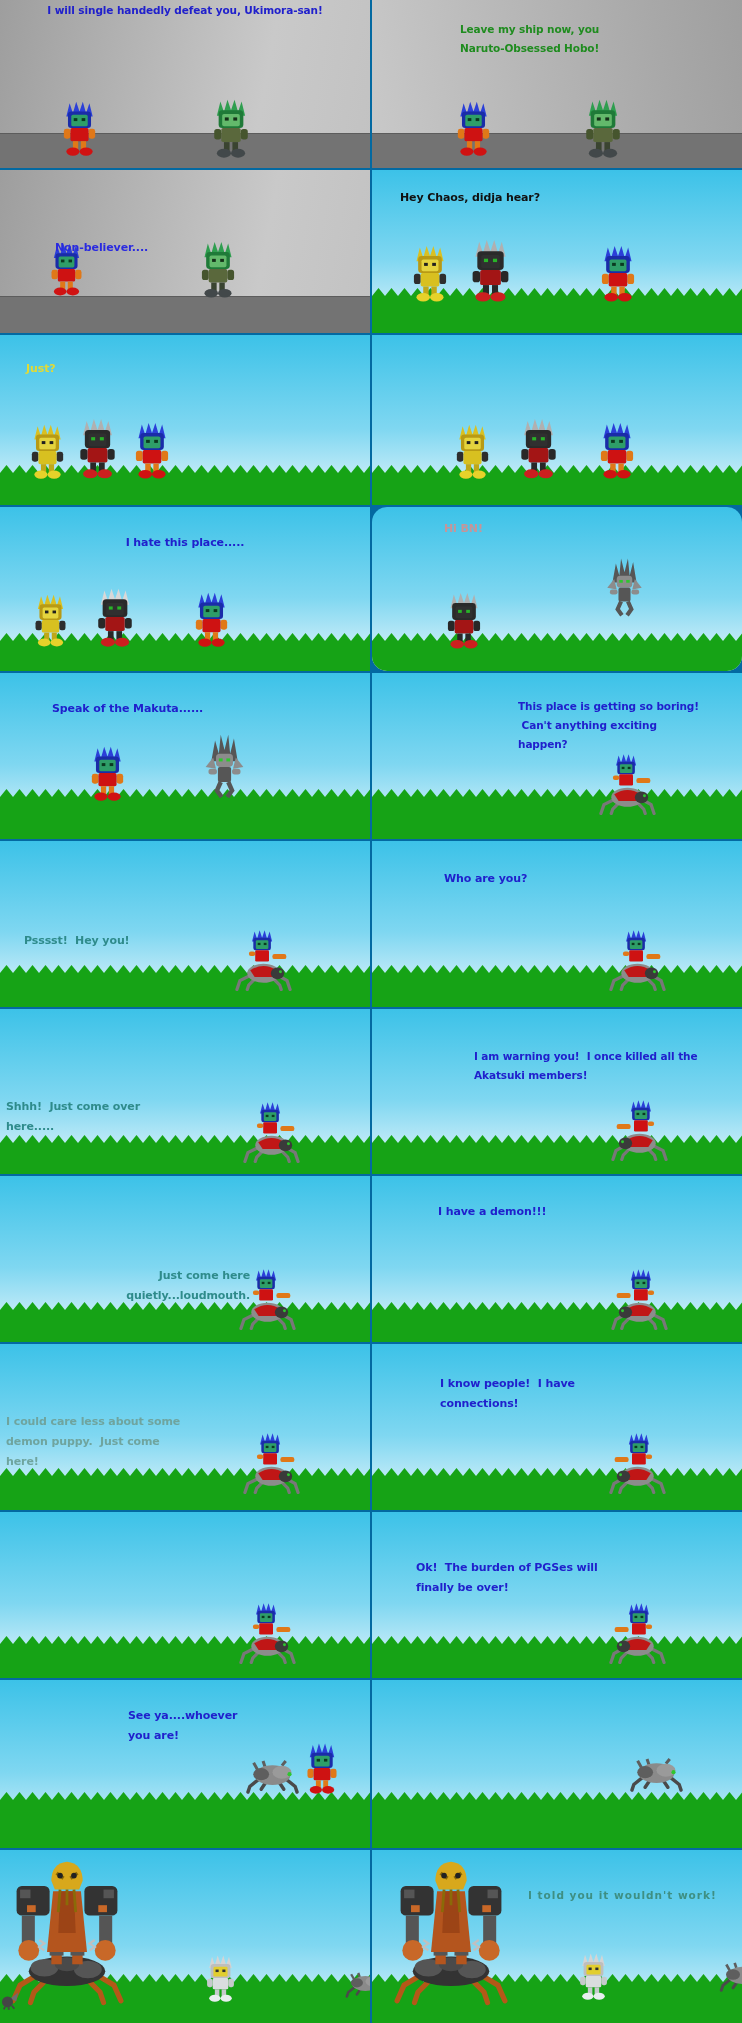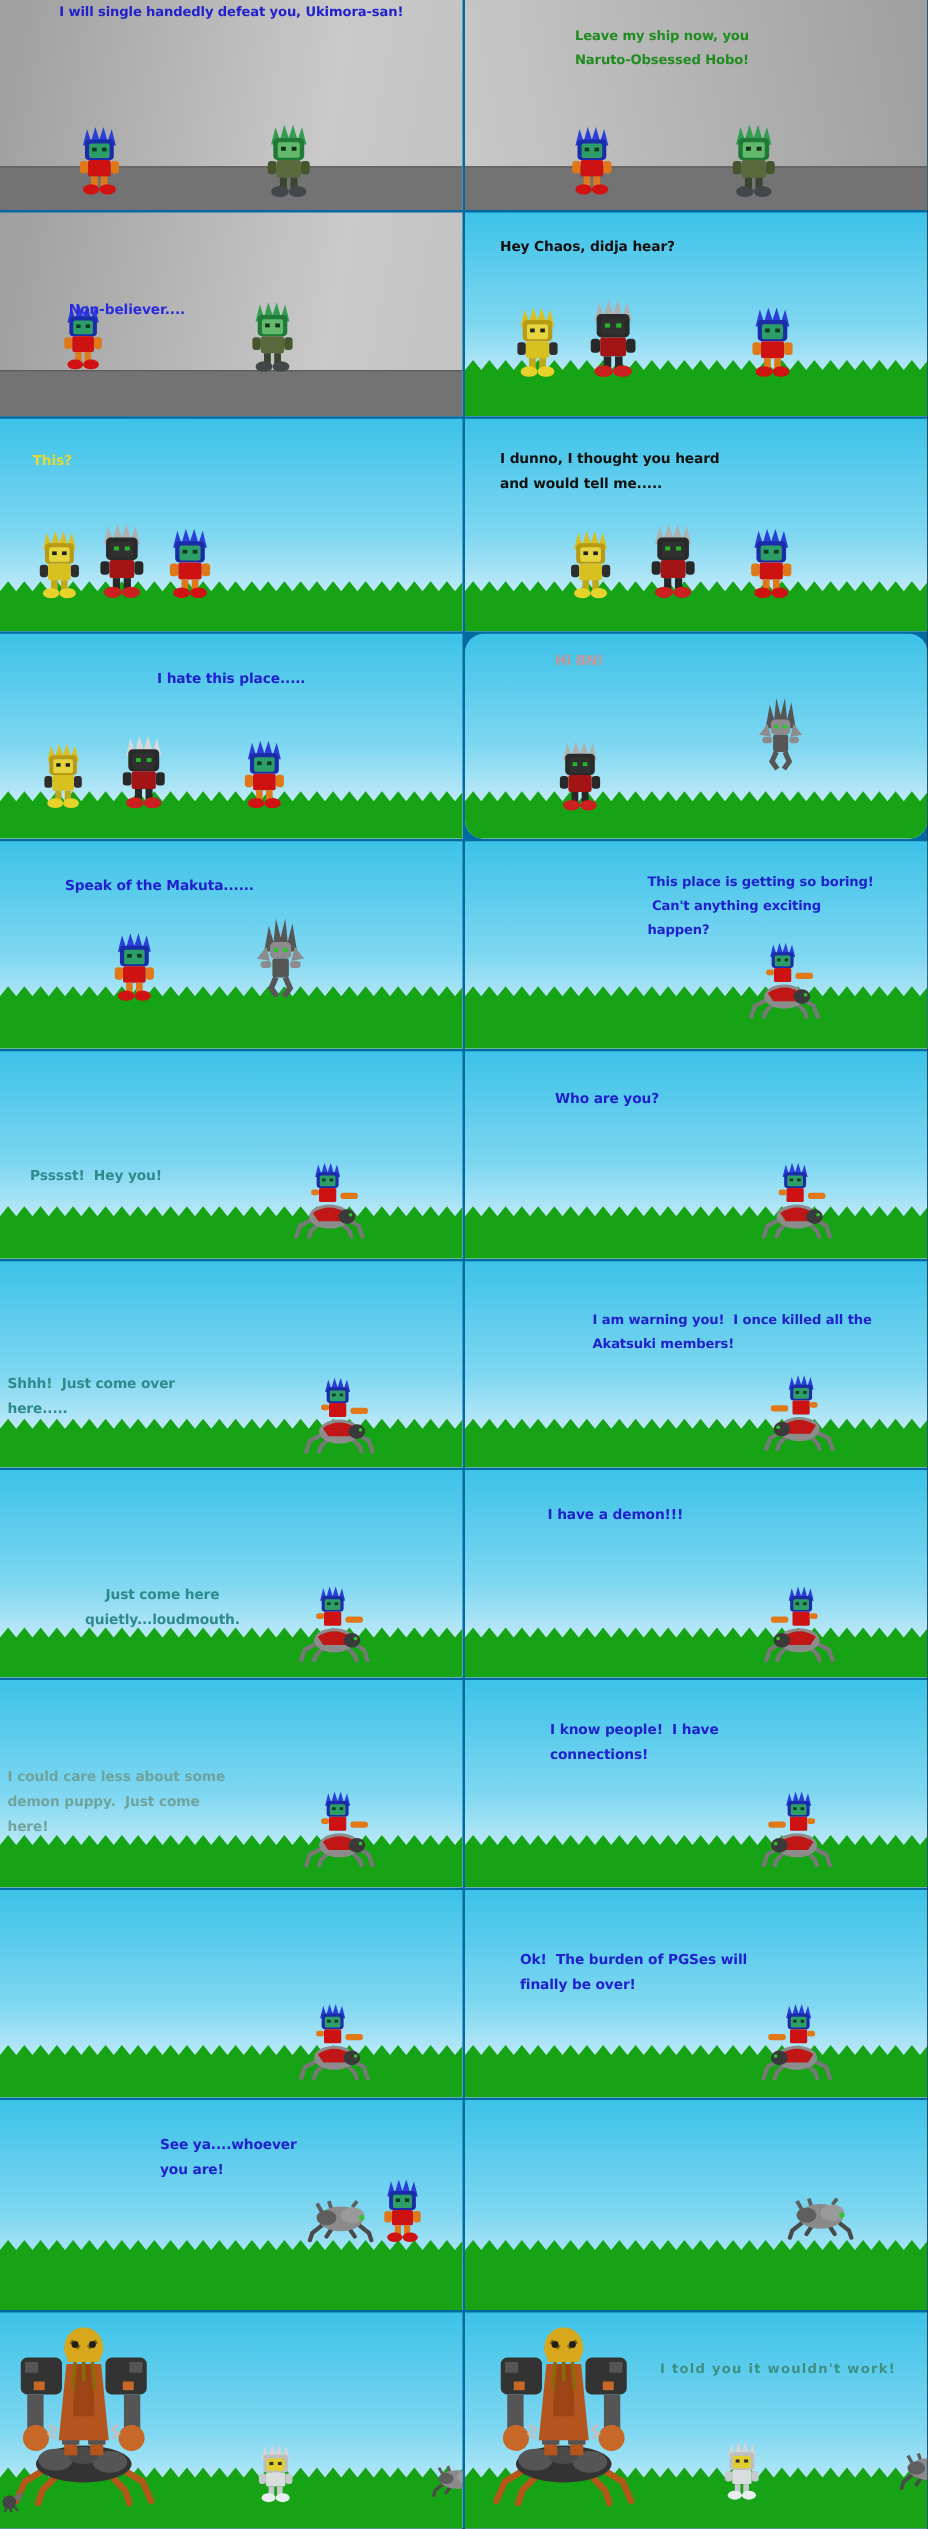--- a/index.html
+++ b/index.html
@@ -207,21 +207,21 @@
     <rect x="9.5" y="11" width="2.2" height="1.8" fill="#0a3a20"></rect>
     <rect x="14.3" y="11" width="2.2" height="1.8" fill="#0a3a20"></rect>
     <rect x="3.5" y="17.5" width="4" height="6" rx="1.5" fill="#e07818"></rect>
     <rect x="18.5" y="17.5" width="4" height="6" rx="1.5" fill="#e07818"></rect>
     <rect x="7.5" y="17" width="11" height="8" rx="1" fill="#ce1212"></rect>
     <rect x="9" y="25" width="3.2" height="5" fill="#e07818"></rect>
     <rect x="13.8" y="25" width="3.2" height="5" fill="#e07818"></rect>
     <ellipse cx="9" cy="31.3" rx="4" ry="2.5" fill="#d01212"></ellipse>
     <ellipse cx="17" cy="31.3" rx="4" ry="2.5" fill="#d01212"></ellipse>
       </svg>
-      <div class="caption" style="left: 26px; top: 24px; width: 120px; color: rgb(226, 218, 53); font-size: 11px; text-align: left;">This?</div>
+      <div class="caption" style="left: 26px; top: 24px; width: 120px; color: rgb(226, 218, 53); font-size: 11px; text-align: left;">Just?</div>
     </div>
     <div class="panel field" style="left: 372px; top: 335px; width: 370px; height: 170px;">
       <div class="grasswrap">
         <svg width="370" height="41" style="display:block">
           <polygon points="0,41 0,9 6.5,1 13,9 19.5,1 26,9 32.5,1 39,9 45.5,1 52,9 58.5,1 65,9 71.5,1 78,9 84.5,1 91,9 97.5,1 104,9 110.5,1 117,9 123.5,1 130,9 136.5,1 143,9 149.5,1 156,9 162.5,1 169,9 175.5,1 182,9 188.5,1 195,9 201.5,1 208,9 214.5,1 221,9 227.5,1 234,9 240.5,1 247,9 253.5,1 260,9 266.5,1 273,9 279.5,1 286,9 292.5,1 299,9 305.5,1 312,9 318.5,1 325,9 331.5,1 338,9 344.5,1 351,9 357.5,1 364,9 370.5,1 377,9 370,41" fill="#16a316"></polygon>
         </svg>
       </div>
       <svg viewBox="0 0 26 34" width="43" height="56" class="spr" style="left: 79px; top: 88px;">
     <path d="M5 10 L7 2 L9 8 L11 1 L13 7 L15 1 L17 8 L19 2 L21 10 Z" fill="#d9c022"></path>
     <rect x="6" y="7" width="14" height="10" rx="2" fill="#b89a14"></rect>
@@ -257,22 +257,20 @@
     <rect x="9.5" y="11" width="2.2" height="1.8" fill="#0a3a20"></rect>
     <rect x="14.3" y="11" width="2.2" height="1.8" fill="#0a3a20"></rect>
     <rect x="3.5" y="17.5" width="4" height="6" rx="1.5" fill="#e07818"></rect>
     <rect x="18.5" y="17.5" width="4" height="6" rx="1.5" fill="#e07818"></rect>
     <rect x="7.5" y="17" width="11" height="8" rx="1" fill="#ce1212"></rect>
     <rect x="9" y="25" width="3.2" height="5" fill="#e07818"></rect>
     <rect x="13.8" y="25" width="3.2" height="5" fill="#e07818"></rect>
     <ellipse cx="9" cy="31.3" rx="4" ry="2.5" fill="#d01212"></ellipse>
     <ellipse cx="17" cy="31.3" rx="4" ry="2.5" fill="#d01212"></ellipse>
       </svg>
-      <div class="caption" style="left: 28px; top: 22px; width: 290px; color: rgb(16, 16, 16); font-size: 11px; text-align: left;">I dunno, I thought you heard
-and would tell me.....</div>
     </div>
     <div class="panel field" style="left: 0px; top: 507px; width: 370px; height: 164px;">
       <div class="grasswrap">
         <svg width="370" height="39" style="display:block">
           <polygon points="0,39 0,9 6.5,1 13,9 19.5,1 26,9 32.5,1 39,9 45.5,1 52,9 58.5,1 65,9 71.5,1 78,9 84.5,1 91,9 97.5,1 104,9 110.5,1 117,9 123.5,1 130,9 136.5,1 143,9 149.5,1 156,9 162.5,1 169,9 175.5,1 182,9 188.5,1 195,9 201.5,1 208,9 214.5,1 221,9 227.5,1 234,9 240.5,1 247,9 253.5,1 260,9 266.5,1 273,9 279.5,1 286,9 292.5,1 299,9 305.5,1 312,9 318.5,1 325,9 331.5,1 338,9 344.5,1 351,9 357.5,1 364,9 370.5,1 377,9 370,39" fill="#16a316"></polygon>
         </svg>
       </div>
       <svg viewBox="0 0 26 34" width="41" height="54" class="spr" style="left: 30px; top: 86px;">
     <path d="M5 10 L7 2 L9 8 L11 1 L13 7 L15 1 L17 8 L19 2 L21 10 Z" fill="#d9c022"></path>
     <rect x="6" y="7" width="14" height="10" rx="2" fill="#b89a14"></rect>
@@ -562,21 +560,21 @@
       <path d="M5 10 L7 2 L9 8 L11 1 L13 7 L15 1 L17 8 L19 2 L21 10 Z" fill="#2b3fd8"></path>
       <rect x="6" y="7" width="14" height="10" rx="2" fill="#1a2ca8"></rect>
       <rect x="8" y="9" width="10" height="7" rx="1" fill="#2e9e68"></rect>
       <rect x="9.5" y="11" width="2.2" height="1.8" fill="#0a3a20"></rect>
       <rect x="14.3" y="11" width="2.2" height="1.8" fill="#0a3a20"></rect>
       <rect x="7.5" y="17" width="11" height="9" rx="1" fill="#ce1212"></rect>
       <rect x="2.5" y="18" width="5" height="3.6" rx="1.6" fill="#e07818"></rect>
     </g>
     <rect x="26" y="17" width="9.5" height="3.4" rx="1.5" fill="#e07818"></rect>
       </svg>
-      <div class="caption" style="left: 10px; top: 90px; width: 240px; color: rgb(46, 139, 139); font-size: 11px; text-align: center;">Just come here
+      <div class="caption" style="left: 10px; top: 90px; width: 240px; color: rgb(46, 139, 139); font-size: 11px; text-align: right;">Just come here
 quietly...loudmouth.</div>
     </div>
     <div class="panel field" style="left: 372px; top: 1176px; width: 370px; height: 166px;">
       <div class="grasswrap">
         <svg width="370" height="41" style="display:block">
           <polygon points="0,41 0,9 6.5,1 13,9 19.5,1 26,9 32.5,1 39,9 45.5,1 52,9 58.5,1 65,9 71.5,1 78,9 84.5,1 91,9 97.5,1 104,9 110.5,1 117,9 123.5,1 130,9 136.5,1 143,9 149.5,1 156,9 162.5,1 169,9 175.5,1 182,9 188.5,1 195,9 201.5,1 208,9 214.5,1 221,9 227.5,1 234,9 240.5,1 247,9 253.5,1 260,9 266.5,1 273,9 279.5,1 286,9 292.5,1 299,9 305.5,1 312,9 318.5,1 325,9 331.5,1 338,9 344.5,1 351,9 357.5,1 364,9 370.5,1 377,9 370,41" fill="#16a316"></polygon>
         </svg>
       </div>
       <svg viewBox="0 0 40 42" width="59" height="62" class="spr flip" style="left: 238px; top: 92px;">
     <g stroke="#787878" stroke-width="2.2" fill="none" stroke-linecap="round">

